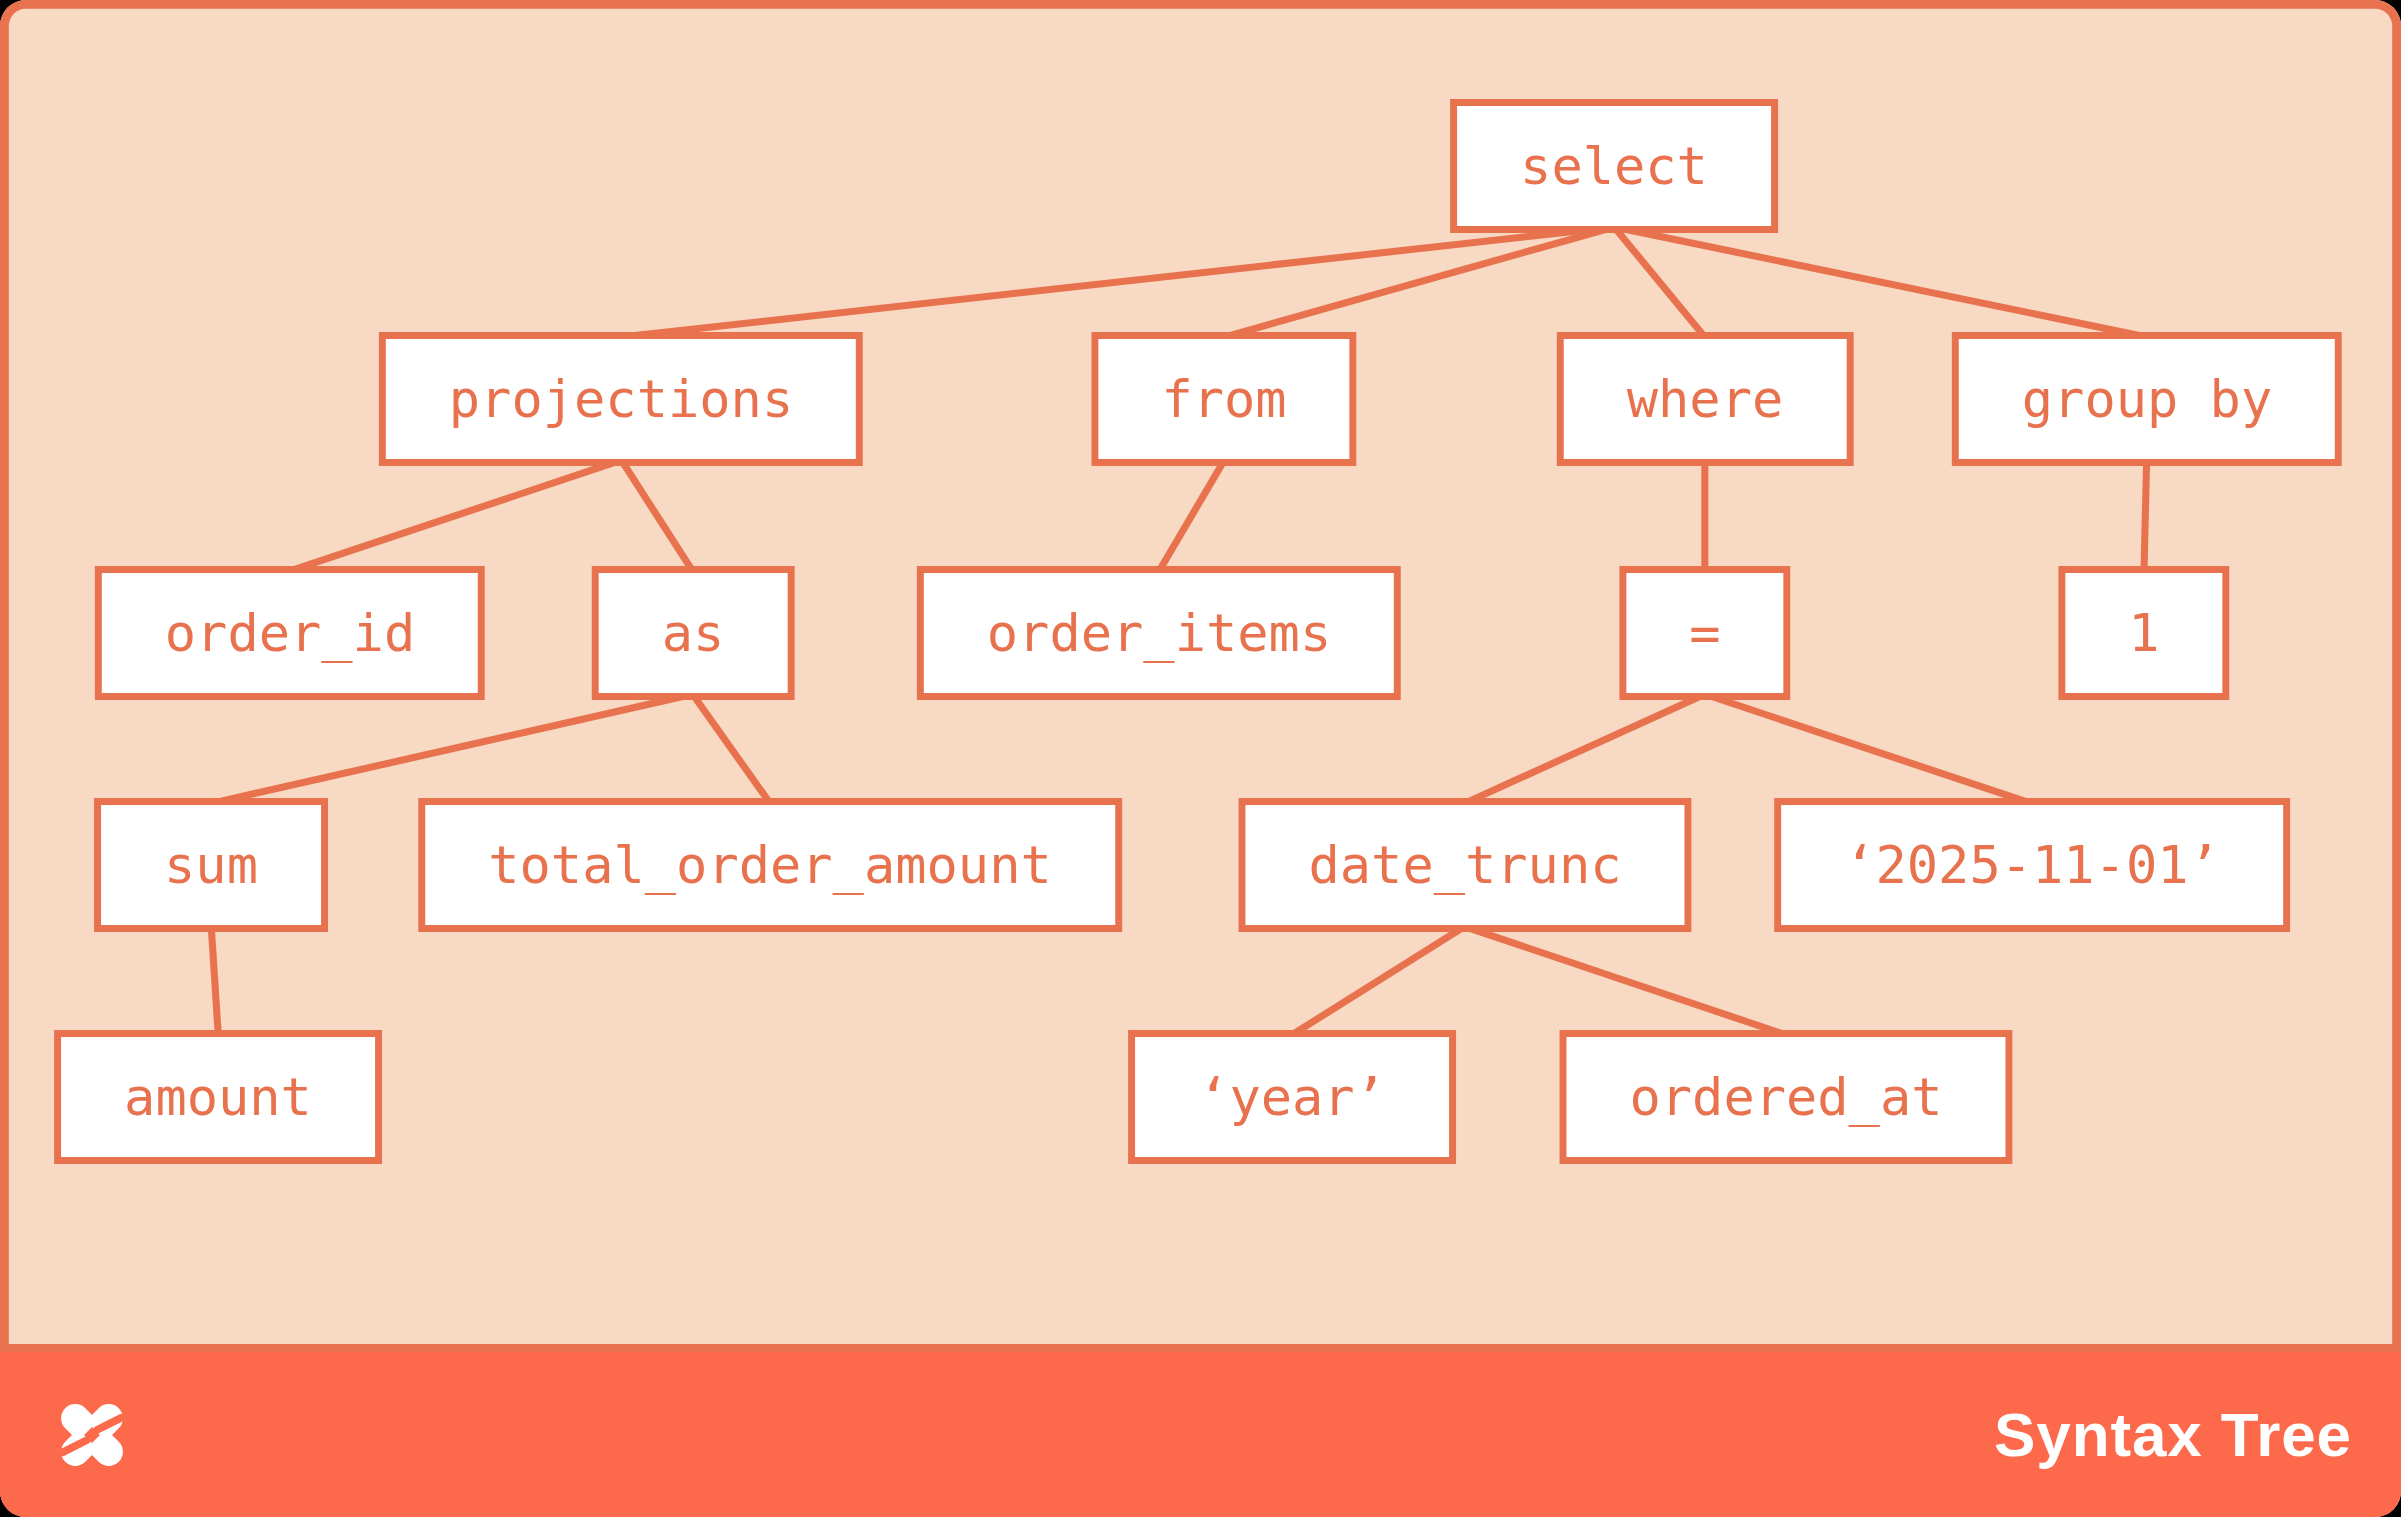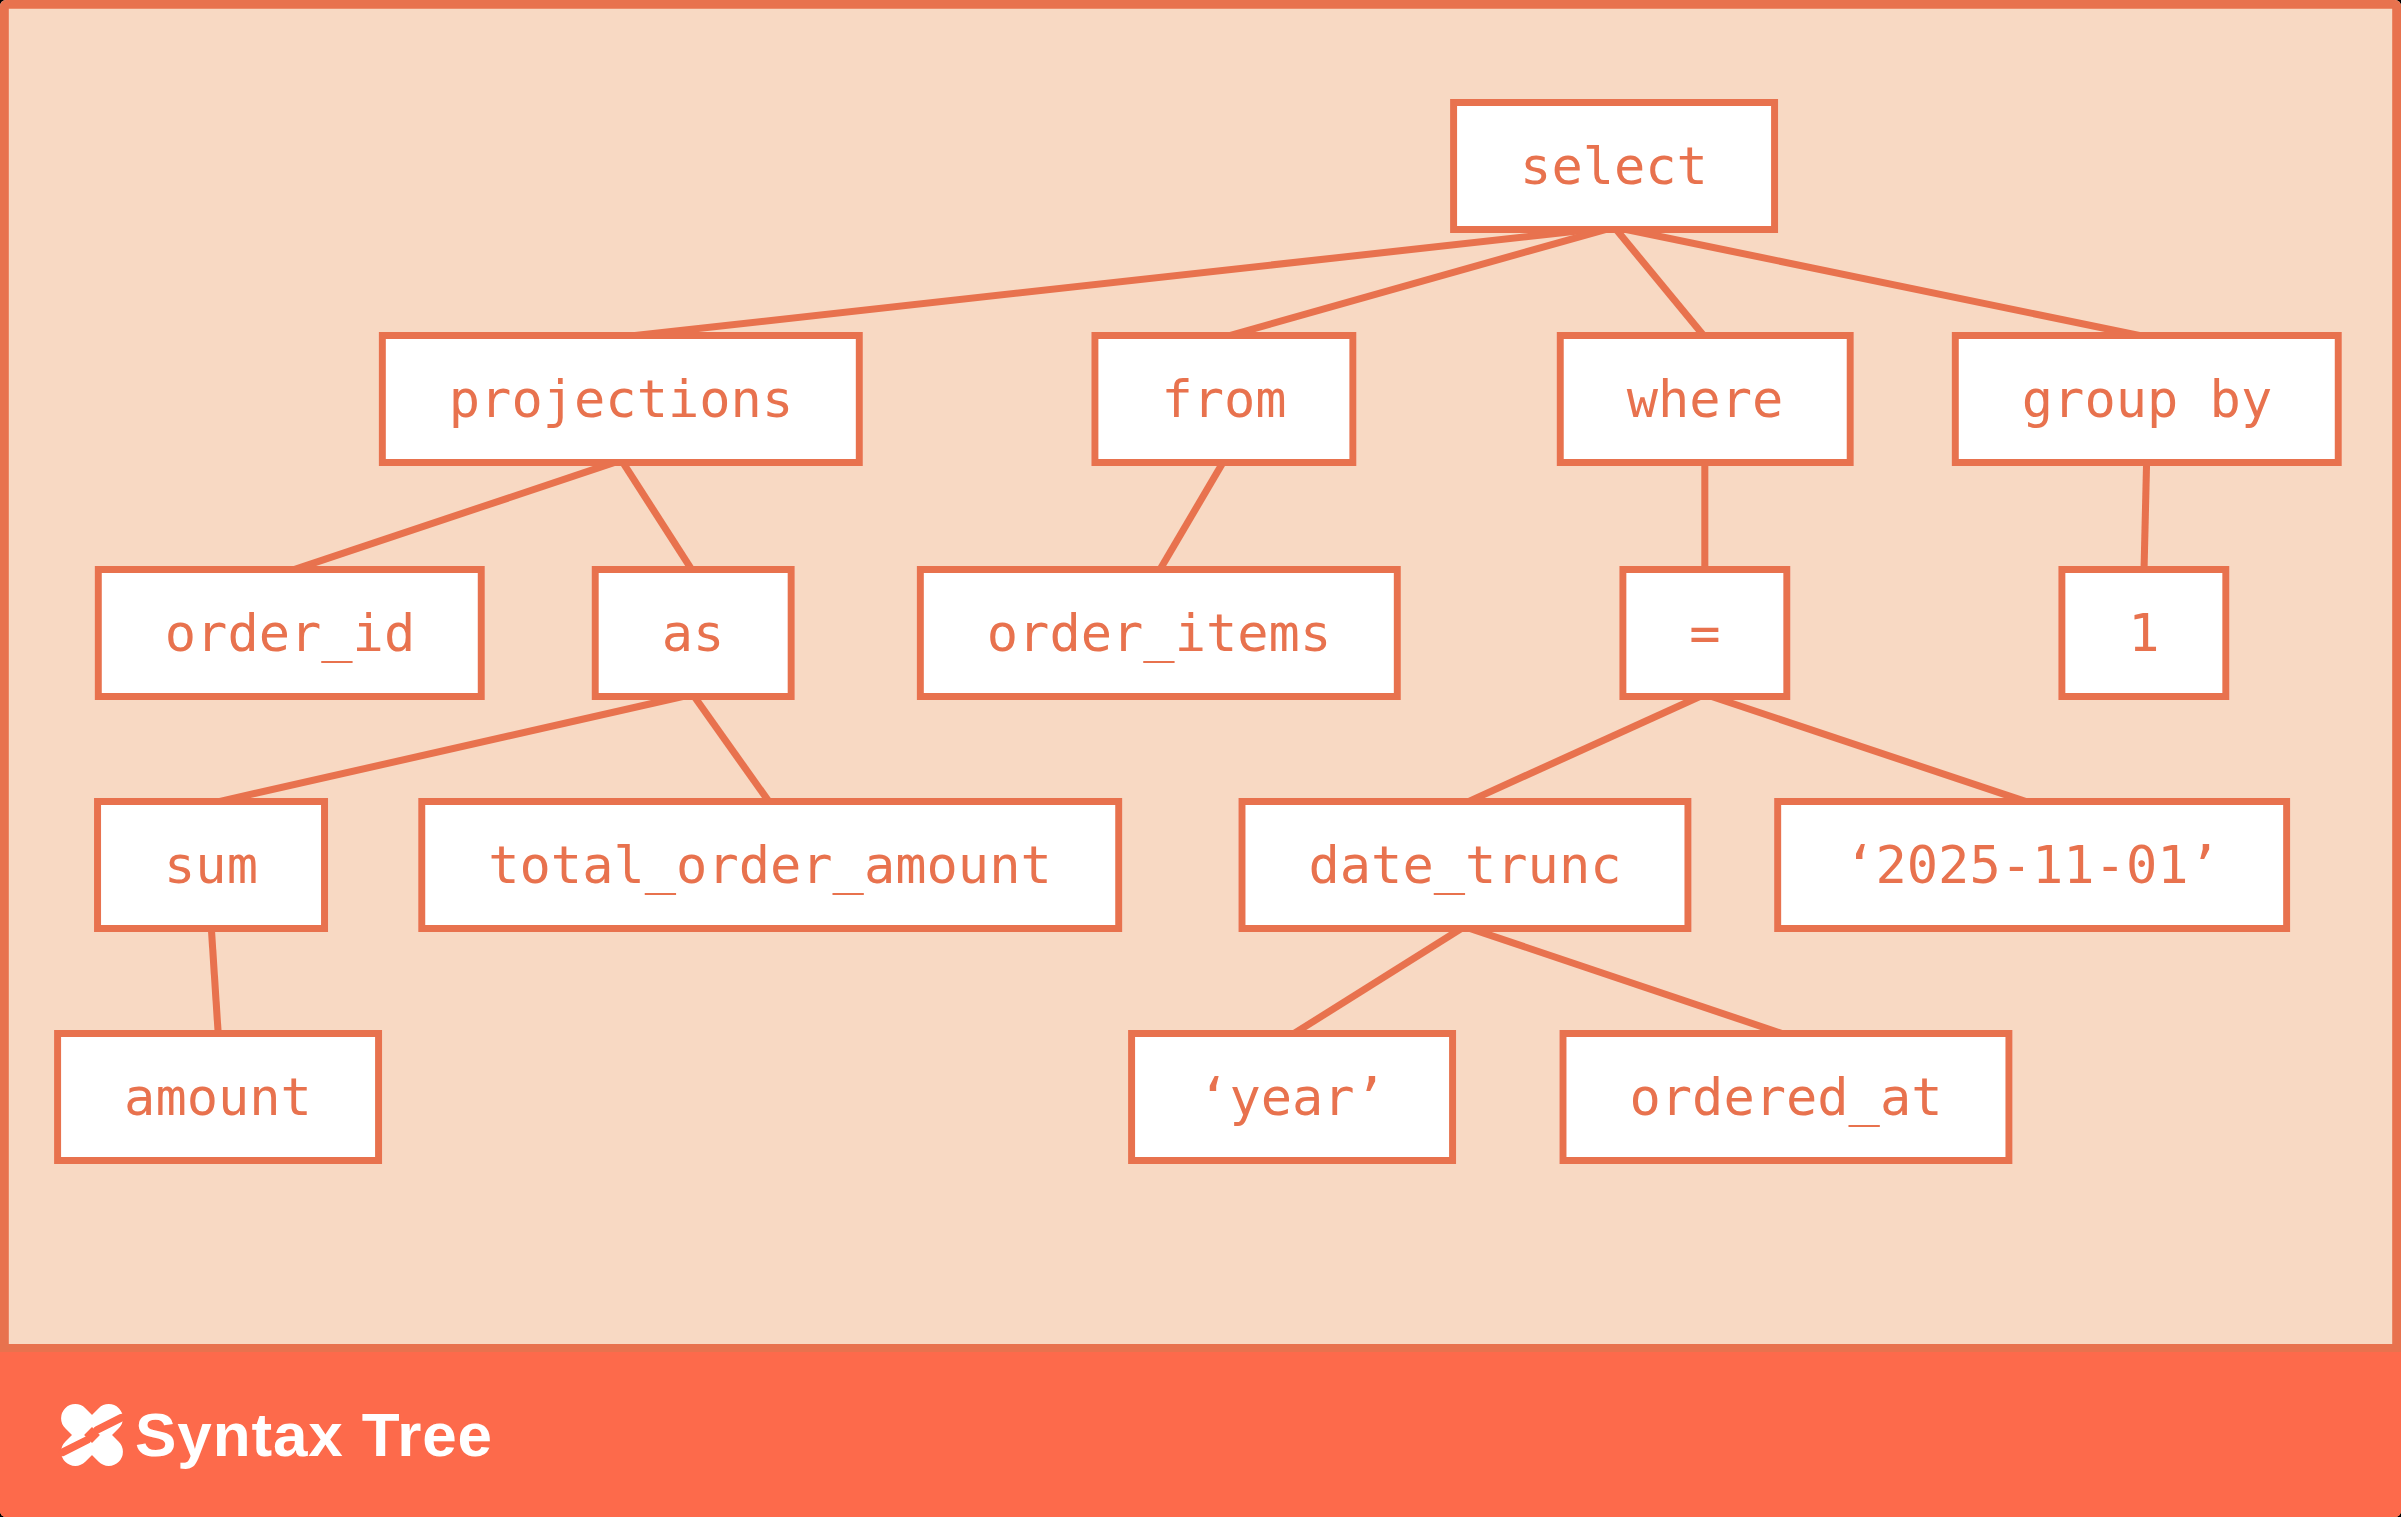--- a/index.html
+++ b/index.html
@@ -7,21 +7,21 @@
     --peach:#F8D9C3;
     --orange:#E8724E;
     --coral:#FD6A4B;
     --node-bg:#FFFFFF;
     --footer-text:#FFFFFF;
   }
   *{margin:0;padding:0;box-sizing:border-box;}
   html,body{width:2401px;height:1518px;background:var(--page-bg);overflow:hidden;}
   .card{
     position:absolute;inset:0;
-    border-radius:6px;
+    border-radius:26px;
     background:var(--peach);
     box-shadow:inset 0 0 0 8.8px var(--orange);
     overflow:hidden;
   }
   .edges{position:absolute;inset:0;width:100%;height:100%;}
   .edge{stroke:var(--orange);stroke-width:8;}
   .nodes{position:absolute;inset:0;}
   .node{
     position:absolute;
     transform:translateX(-50%);
@@ -34,21 +34,21 @@
     font-family:"DejaVu Sans Mono","Liberation Mono",monospace;
     font-size:52px;
     white-space:nowrap;
     text-align:center;
   }
   .footer{
     position:absolute;left:0;right:0;bottom:0;
     height:173px;
     background:var(--coral);
     border-top:8px solid var(--orange);
-    display:flex;align-items:center;justify-content:flex-start;
+    display:flex;align-items:center;justify-content:space-between;
     padding:0 49px 0 49px;
   }
   .footer-title{
     color:var(--footer-text);
     font-family:"Liberation Sans","DejaVu Sans",sans-serif;
     font-weight:bold;
     font-size:62px;
     letter-spacing:0.9px;
   }
   .brand{width:86px;height:86px;flex:0 0 auto;}

